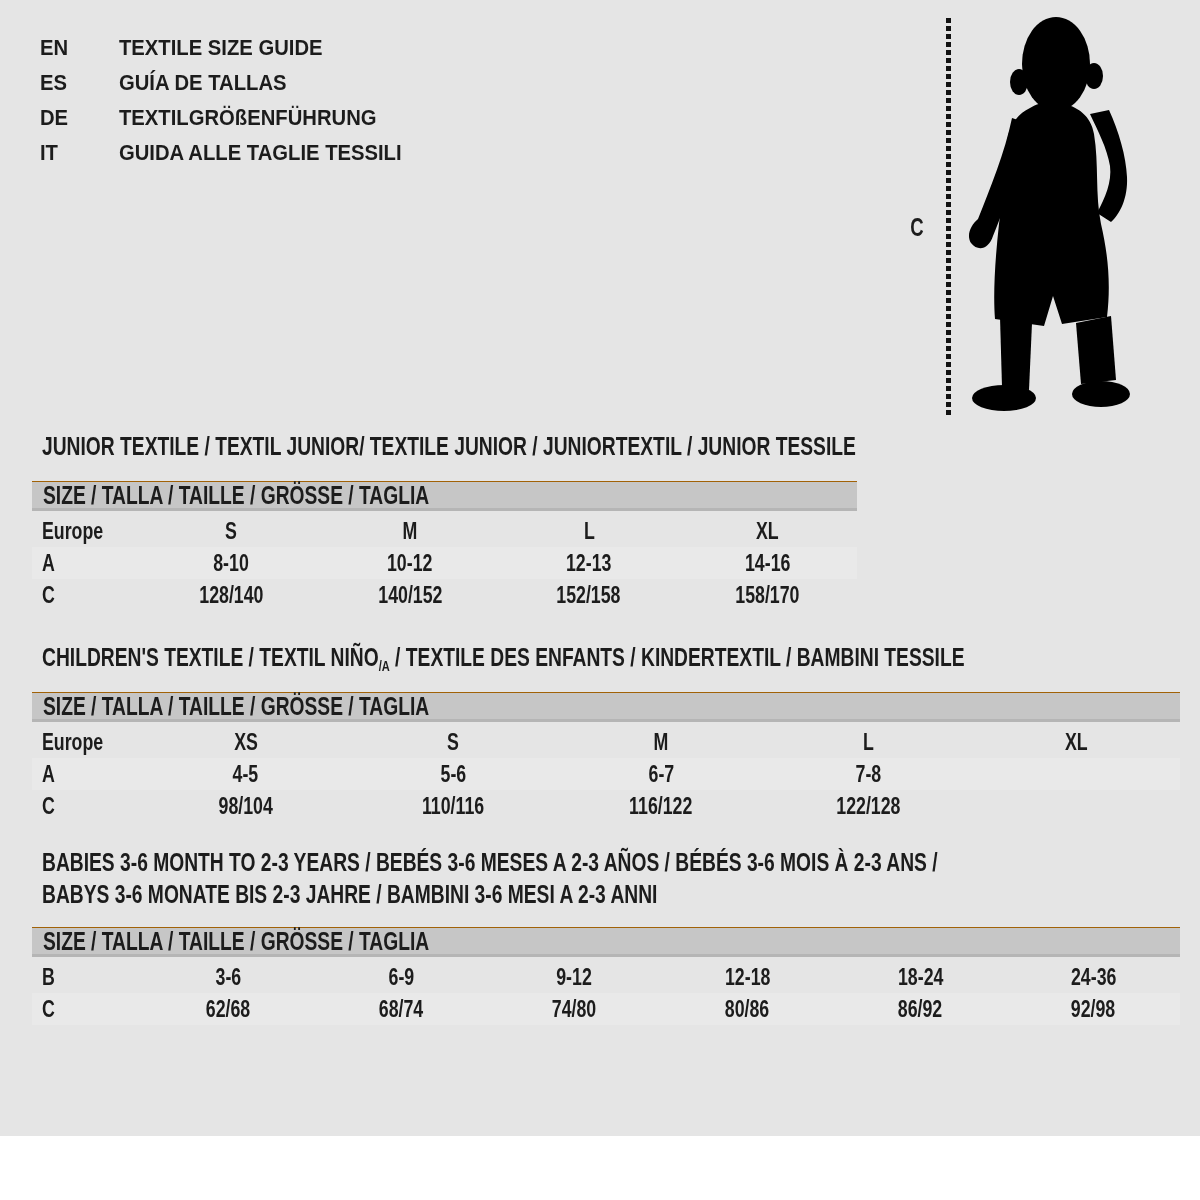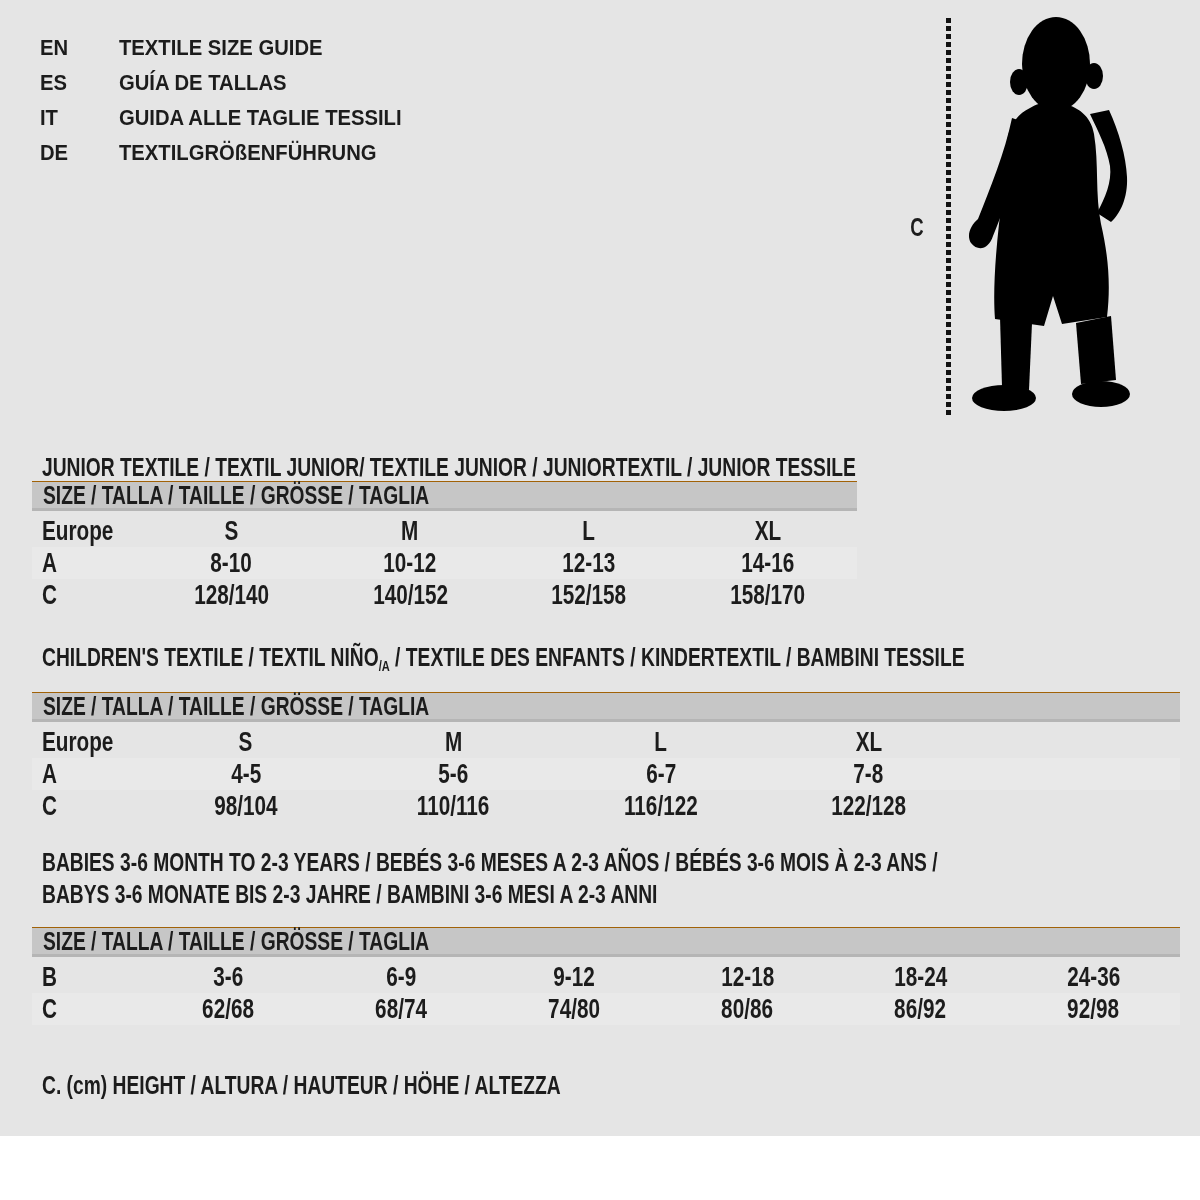--- a/index.html
+++ b/index.html
@@ -21,37 +21,37 @@
   
   .dash-line{
     position:absolute;left:946px;top:18px;width:5px;height:400px;
     background:repeating-linear-gradient(to bottom,#121212 0 4.5px,transparent 4.5px 8px);
   }
   .c-label{position:absolute;left:908px;top:213px;font-size:25px;}
   .baby{position:absolute;left:960px;top:12px;}
 
   
   .section-title{position:absolute;left:42px;font-size:26px;line-height:30px;white-space:nowrap;}
-  #junior-title{top:431px;margin-top:21px;}
+  #junior-title{top:431px;}
   #children-title{top:642px;}
   #babies-title{top:846px;line-height:32px;}
   .subA{font-size:15px;vertical-align:-5px;}
 
   
   .sg-table{position:absolute;left:32px;}
   #junior-table{top:481px;width:825px;}
   #children-table{top:692px;width:1148px;}
   #babies-table{top:927px;width:1148px;}
   .thead{
     height:30px;box-sizing:border-box;background:#c6c6c6;
     border-top:1px solid #a16207;border-bottom:3px solid #b5b5b5;
     display:flex;align-items:center;padding-left:11px;font-size:26px;
   }
   .tbody{margin-top:4px;}
-  .trow{display:grid;height:32px;align-items:center;font-size:28px;}
+  .trow{display:grid;height:32px;align-items:center;font-size:24px;}
   .trow.alt{background:#e9e9e9;}
   .cols5{grid-template-columns:110px repeat(4,1fr);}
   .cols6{grid-template-columns:110px repeat(5,1fr);}
   .cols7{grid-template-columns:110px repeat(6,1fr);}
   .cell{text-align:center;}
   .cell.rlabel{text-align:left;padding-left:10px;}
 
   
   .legend{position:absolute;left:42px;top:1069px;font-size:26px;line-height:33px;}
   .legend-line{height:33px;}
@@ -64,26 +64,26 @@
   <div class="langs">
     <div class="lang-row">
       <span class="lang-code"><span class="cx-lite">EN</span></span>
       <span class="lang-label"><span class="cx-lite">TEXTILE SIZE GUIDE</span></span>
     </div>
     <div class="lang-row">
       <span class="lang-code"><span class="cx-lite">ES</span></span>
       <span class="lang-label"><span class="cx-lite">GUÍA DE TALLAS</span></span>
     </div>
     <div class="lang-row">
+      <span class="lang-code"><span class="cx-lite">DE</span></span>
+      <span class="lang-label"><span class="cx-lite">TEXTILGRÖßENFÜHRUNG</span></span>
+    </div>
+    <div class="lang-row">
       <span class="lang-code"><span class="cx-lite">IT</span></span>
       <span class="lang-label"><span class="cx-lite">GUIDA ALLE TAGLIE TESSILI</span></span>
-    </div>
-    <div class="lang-row">
-      <span class="lang-code"><span class="cx-lite">DE</span></span>
-      <span class="lang-label"><span class="cx-lite">TEXTILGRÖßENFÜHRUNG</span></span>
     </div>
   </div>
 
   <div class="dash-line"></div>
   <div class="c-label"><span class="cxc">C</span></div>
   <svg class="baby" width="185" height="408" viewBox="0 0 185 408" aria-hidden="true">
     <g fill="#000000">
       <ellipse cx="96" cy="52" rx="34" ry="47"></ellipse>
       <ellipse cx="59" cy="70" rx="9" ry="13"></ellipse>
       <ellipse cx="134" cy="64" rx="9" ry="13"></ellipse>
@@ -132,20 +132,21 @@
   <div class="section-title" id="children-title">
     <span class="cx"><span>CHILDREN'S TEXTILE / TEXTIL NIÑO</span><span class="subA">/A</span><span> / TEXTILE DES ENFANTS / KINDERTEXTIL / BAMBINI TESSILE</span></span>
   </div>
   <div class="sg-table" id="children-table">
     <div class="thead">
       <span class="cx">SIZE / TALLA / TAILLE / GRÖSSE / TAGLIA</span>
     </div>
     <div class="tbody">
       <div class="trow cols6">
         <div class="cell rlabel"><span class="cx">Europe</span></div>
+        <div class="cell"><span class="cxc">XS</span></div>
         <div class="cell"><span class="cxc">S</span></div>
         <div class="cell"><span class="cxc">M</span></div>
         <div class="cell"><span class="cxc">L</span></div>
         <div class="cell"><span class="cxc">XL</span></div>
       </div>
       <div class="trow cols6 alt">
         <div class="cell rlabel"><span class="cx">A</span></div>
         <div class="cell"><span class="cxc">4-5</span></div>
         <div class="cell"><span class="cxc">5-6</span></div>
         <div class="cell"><span class="cxc">6-7</span></div>
@@ -185,16 +186,15 @@
         <div class="cell"><span class="cxc">68/74</span></div>
         <div class="cell"><span class="cxc">74/80</span></div>
         <div class="cell"><span class="cxc">80/86</span></div>
         <div class="cell"><span class="cxc">86/92</span></div>
         <div class="cell"><span class="cxc">92/98</span></div>
       </div>
     </div>
   </div>
 
   <div class="legend">
-    <div class="legend-line"><span class="cx">C. (cm) HEIGHT / ALTURA / HAUTEUR / HÖHE / ALTEZZA</span></div>
   </div>
 
 </div>
 
 </body></html>

